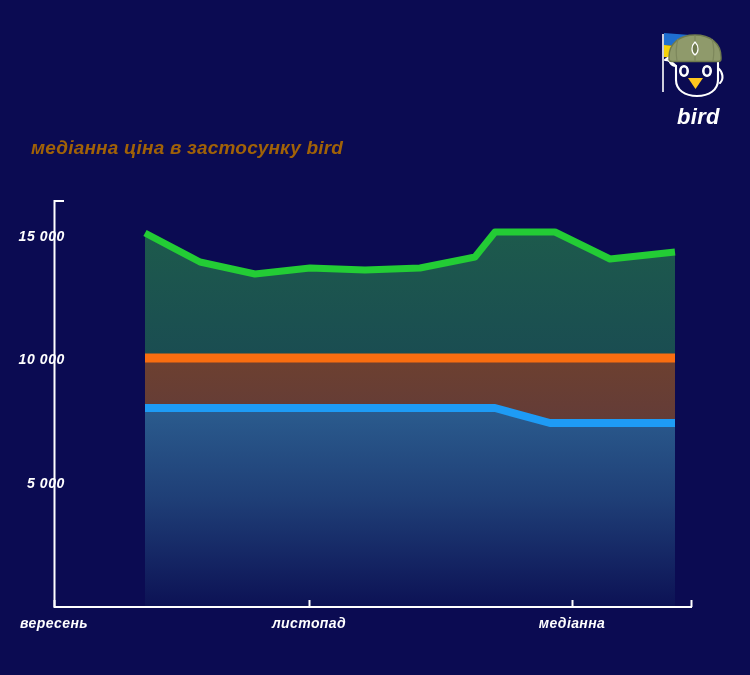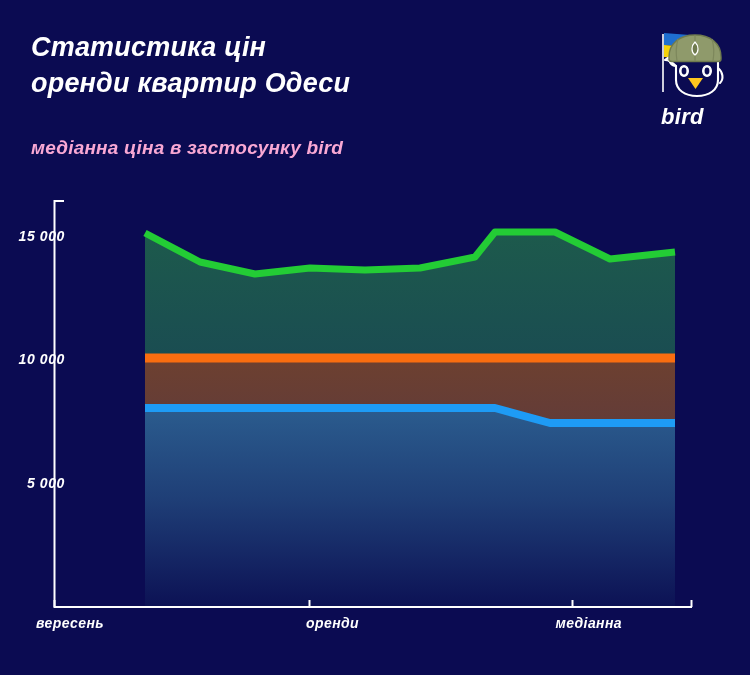--- a/index.html
+++ b/index.html
@@ -20,30 +20,30 @@
     position:absolute; left:31px; top:30px;
     width:600px;
     font-size:27px; font-weight:bold; font-style:italic;
     color:#ffffff; line-height:1.32;
     letter-spacing:0.2px;
     white-space:pre-line;
   }
   .subtitle {
     position:absolute; left:31px; top:137px;
     font-size:19px; font-weight:bold; font-style:italic;
-    color:#f9a8d4;
+    color:#a16207;
     letter-spacing:0.2px;
     text-align:center;
   }
 
   
   .logo { position:absolute; left:645px; top:26px; width:100px; height:110px; }
   .logo svg { display:block; }
   .logo-word {
-    position:absolute; left:16px; top:78px;
+    position:absolute; left:32px; top:78px;
     font-size:22px; font-weight:bold; font-style:italic;
     color:#ffffff; letter-spacing:0.3px;
   }
 
   
   .chart { position:absolute; left:0; top:0; width:750px; height:493px; }
   .chart svg { display:block; }
 
   .ylabel {
     position:absolute;
@@ -52,21 +52,21 @@
     text-align:right; width:90px;
   }
   .ylabel.y15 { left:-25px; top:228px; }
   .ylabel.y10 { left:-25px; top:351px; }
   .ylabel.y5  { left:-25px; top:475px; }
 
   .xlabel {
     position:absolute; top:615px;
     font-size:14px; font-weight:bold; font-style:italic;
     color:#ffffff; letter-spacing:0.4px;
-    text-align:right;
+    text-align:center;
   }
   .xlabel.m1 { left:4px;   width:100px; }
   .xlabel.m2 { left:259px; width:100px; }
   .xlabel.m3 { left:522px; width:100px; }
 </style>
 </head>
 <body>
 
 <div id="infographic">
 
@@ -118,26 +118,24 @@
       <line x1="309.5" y1="600" x2="309.5" y2="607" stroke="#ffffff" stroke-width="2"></line>
       <line x1="572.5" y1="600" x2="572.5" y2="607" stroke="#ffffff" stroke-width="2"></line>
       <line x1="691.5" y1="600" x2="691.5" y2="607" stroke="#ffffff" stroke-width="2"></line>
     </svg>
 
     <div class="ylabel y15">15 000</div>
     <div class="ylabel y10">10 000</div>
     <div class="ylabel y5">5 000</div>
 
     <div class="xlabel m1">вересень</div>
-    <div class="xlabel m2">оренди</div>
+    <div class="xlabel m2">листопад</div>
     <div class="xlabel m3">медіанна</div>
   </div>
 
-  <div class="title">Статистика цін
-оренди квартир Одеси</div>
   <div class="subtitle">медіанна ціна в застосунку bird</div>
 
   <div class="logo">
     <svg width="100" height="80" viewBox="0 0 100 80">
 
       <line x1="18" y1="8" x2="18" y2="66" stroke="#ffffff" stroke-width="1.6"></line>
 
       <path d="M19,7 L45,9 L45,21 L19,19 Z" fill="#1f6fd0"></path>
       <path d="M19,19 L45,21 L45,33 L19,31 Z" fill="#f5d20a"></path>
 

